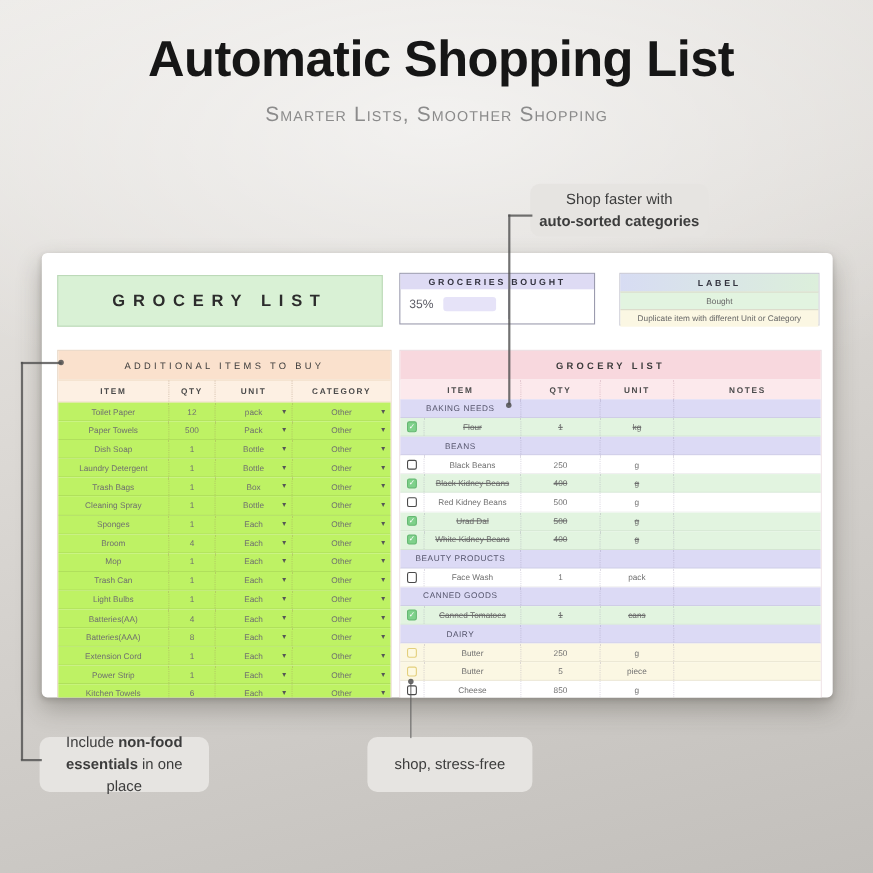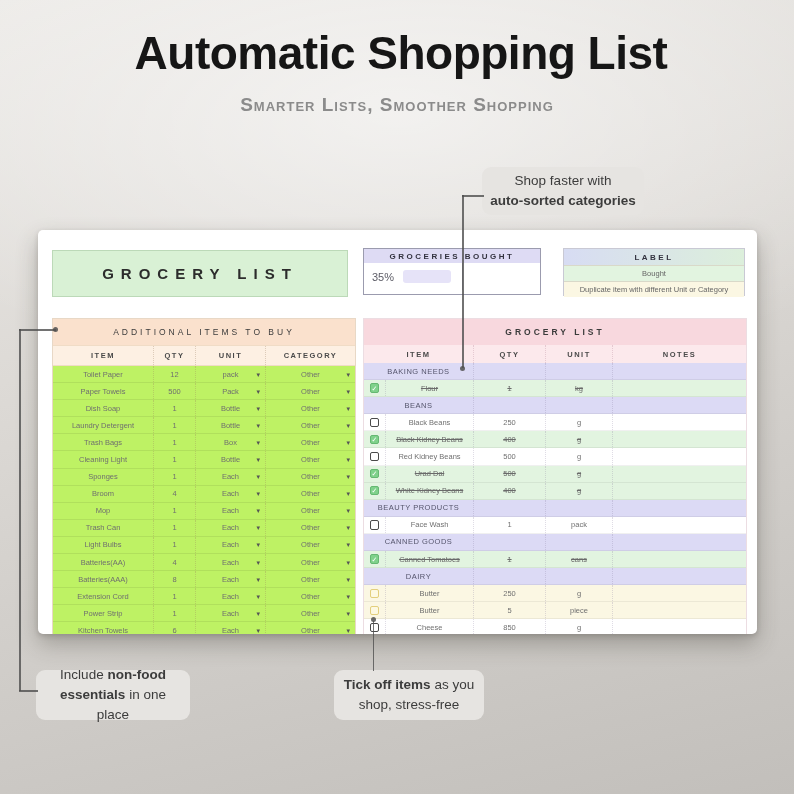--- a/index.html
+++ b/index.html
@@ -9,21 +9,21 @@
     background:
       radial-gradient(120% 55% at 50% 14%, rgba(255,255,255,.55), rgba(255,255,255,0) 62%),
       linear-gradient(165deg,#eceae7 0%,#ddDAD6 38%,#d2cfcb 62%,#c2bfbb 100%);
   }
   .stage{position:absolute;inset:0}
 
   
   .title{position:absolute;top:26px;left:4px;width:100%;text-align:center;
     font-size:46px;font-weight:700;letter-spacing:-.5px;color:var(--title-text,#161616)}
   .subtitle{position:absolute;top:94px;left:0;width:100%;text-align:center;
-    font-variant:small-caps;font-weight:700;font-size:19px;letter-spacing:1px;
+    font-variant:small-caps;font-weight:400;font-size:19px;letter-spacing:1px;
     color:var(--subtitle-text,#8b8b8b)}
 
   
   .callout{position:absolute;background:var(--callout-bg,#e6e4e1);border-radius:9px;
     color:var(--callout-text,#3c3c3c);font-size:13.5px;line-height:1.5;text-align:center;
     display:flex;flex-direction:column;justify-content:center;padding:4px 8px;box-sizing:border-box}
   #co1{left:482px;top:167px;width:162px;height:48px}
   #co2{left:36px;top:670px;width:154px;height:50px}
   #co3{left:334px;top:670px;width:150px;height:50px}
 
@@ -122,21 +122,20 @@
     <div><span>Shop faster with</span></div>
     <div><b>auto-sorted categories</b></div>
   </div>
 
   <div class="callout" id="co2">
     <div><span>Include </span><b>non-food</b></div>
     <div><b>essentials</b><span> in one place</span></div>
   </div>
 
   <div class="callout" id="co3">
-    <div><b>Tick off items</b><span> as you</span></div>
     <div><span>shop, stress-free</span></div>
   </div>
 
   <div class="cdot" style="left:53px;top:327px"></div>
   <div class="cline" style="left:19px;top:329px;width:37px;height:1.5px"></div>
   <div class="cline" style="left:19px;top:329px;width:1.5px;height:362px"></div>
   <div class="cline" style="left:19px;top:690px;width:19px;height:1.5px"></div>
 
   <div class="cline" style="left:462px;top:195px;width:22px;height:1.5px"></div>
   <div class="cline" style="left:462px;top:195px;width:1.5px;height:173px"></div>
@@ -197,21 +196,21 @@
             <div class="cell dd">Bottle<div class="arr" style="display: inline;">▾</div></div>
             <div class="cell dd">Other<div class="arr" style="display: inline;">▾</div></div>
           </div>
           <div class="add-row">
             <div class="cell">Trash Bags</div>
             <div class="cell">1</div>
             <div class="cell dd">Box<div class="arr" style="display: inline;">▾</div></div>
             <div class="cell dd">Other<div class="arr" style="display: inline;">▾</div></div>
           </div>
           <div class="add-row">
-            <div class="cell">Cleaning Light</div>
+            <div class="cell">Cleaning Spray</div>
             <div class="cell">1</div>
             <div class="cell dd">Bottle<div class="arr" style="display: inline;">▾</div></div>
             <div class="cell dd">Other<div class="arr" style="display: inline;">▾</div></div>
           </div>
           <div class="add-row">
             <div class="cell">Sponges</div>
             <div class="cell">1</div>
             <div class="cell dd">Each<div class="arr" style="display: inline;">▾</div></div>
             <div class="cell dd">Other<div class="arr" style="display: inline;">▾</div></div>
           </div>

